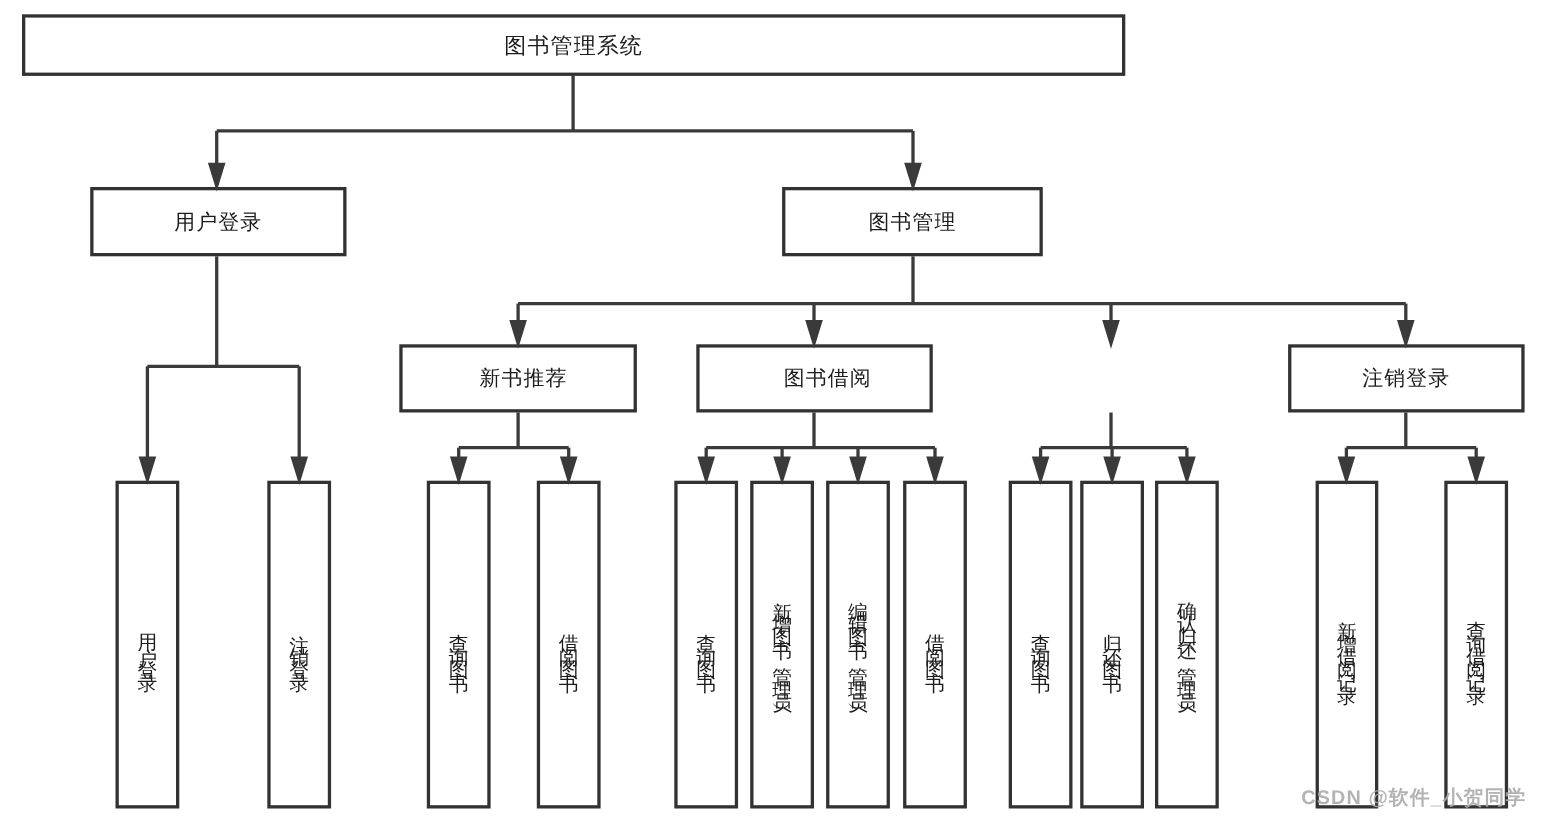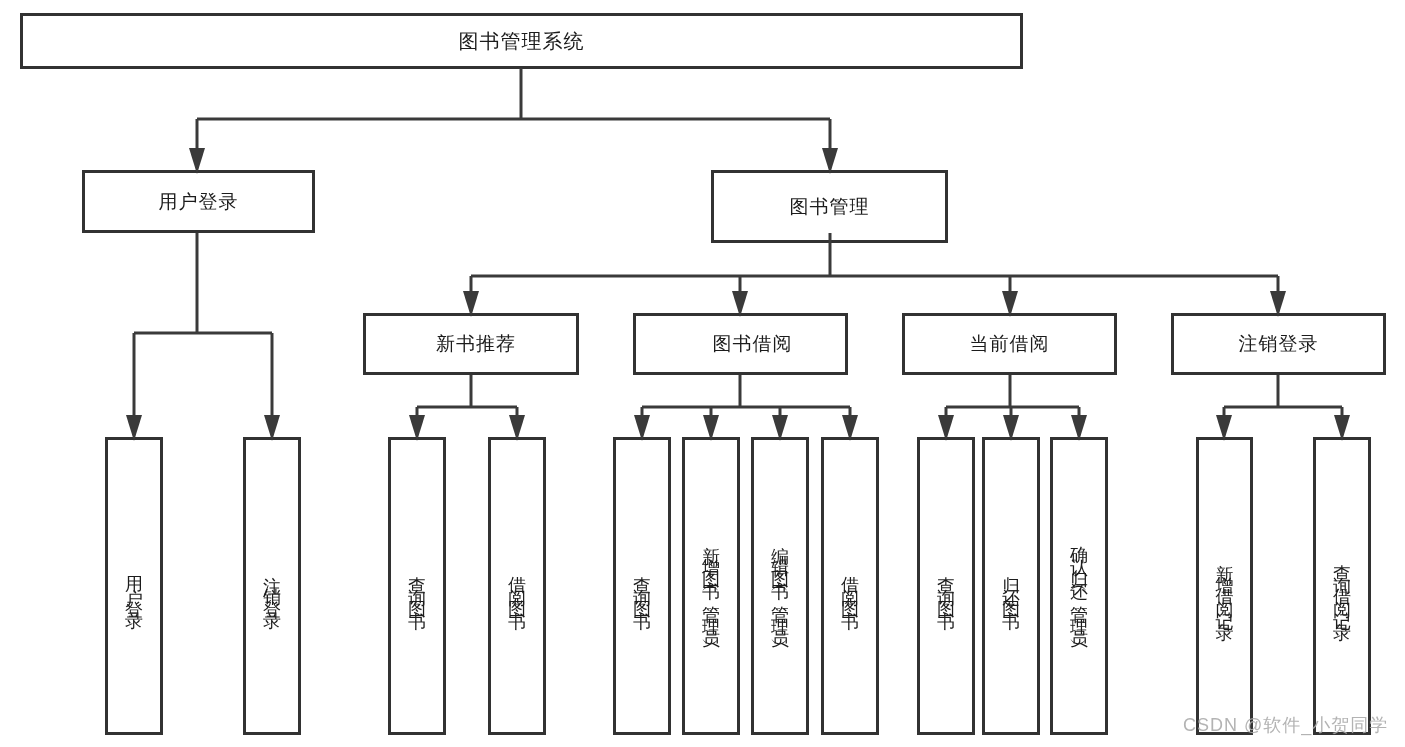--- a/index.html
+++ b/index.html
@@ -36,50 +36,48 @@
     white-space:nowrap;
   }
   .watermark {
     position:absolute;
     left:1183px; top:713px;
     font-size:18px;
     color:rgba(168,168,168,0.88);
     letter-spacing:1px;
     z-index:5;
     white-space:nowrap;
+    font-weight:bold;
   }
 </style>
 </head>
 <body>
 
 <div class="canvas">
 
   <div class="box h-box title-box" style="left:20px; top:13px; width:1003px; height:56px;">
     <span>图书管理系统</span>
   </div>
 
   <div class="box h-box" style="left:82px; top:170px; width:233px; height:63px;">
     <span>用户登录</span>
   </div>
 
-  <div class="box h-box" style="left:711px; top:170px; width:237px; height:73px;">
+  <div class="box h-box" style="left:711px; top:170px; width:237px; height:63px;">
     <span>图书管理</span>
   </div>
 
   <div class="box h-box" style="left:363px; top:313px; width:216px; height:62px;padding-left:10px;">
     <span>新书推荐</span>
   </div>
 
   <div class="box h-box" style="left:633px; top:313px; width:215px; height:62px;padding-left:24px;">
     <span>图书借阅</span>
   </div>
 
-  <div class="box h-box" style="left:902px; top:313px; width:215px; height:62px;">
-    <span>当前借阅</span>
-  </div>
 
   <div class="box h-box" style="left:1171px; top:313px; width:215px; height:62px;">
     <span>注销登录</span>
   </div>
 
   <div class="box v-box" style="left:105px; top:437px; width:58px; height:298px;">
     <span class="label">用户登录</span>
   </div>
 
   <div class="box v-box" style="left:243px; top:437px; width:58px; height:298px;">

